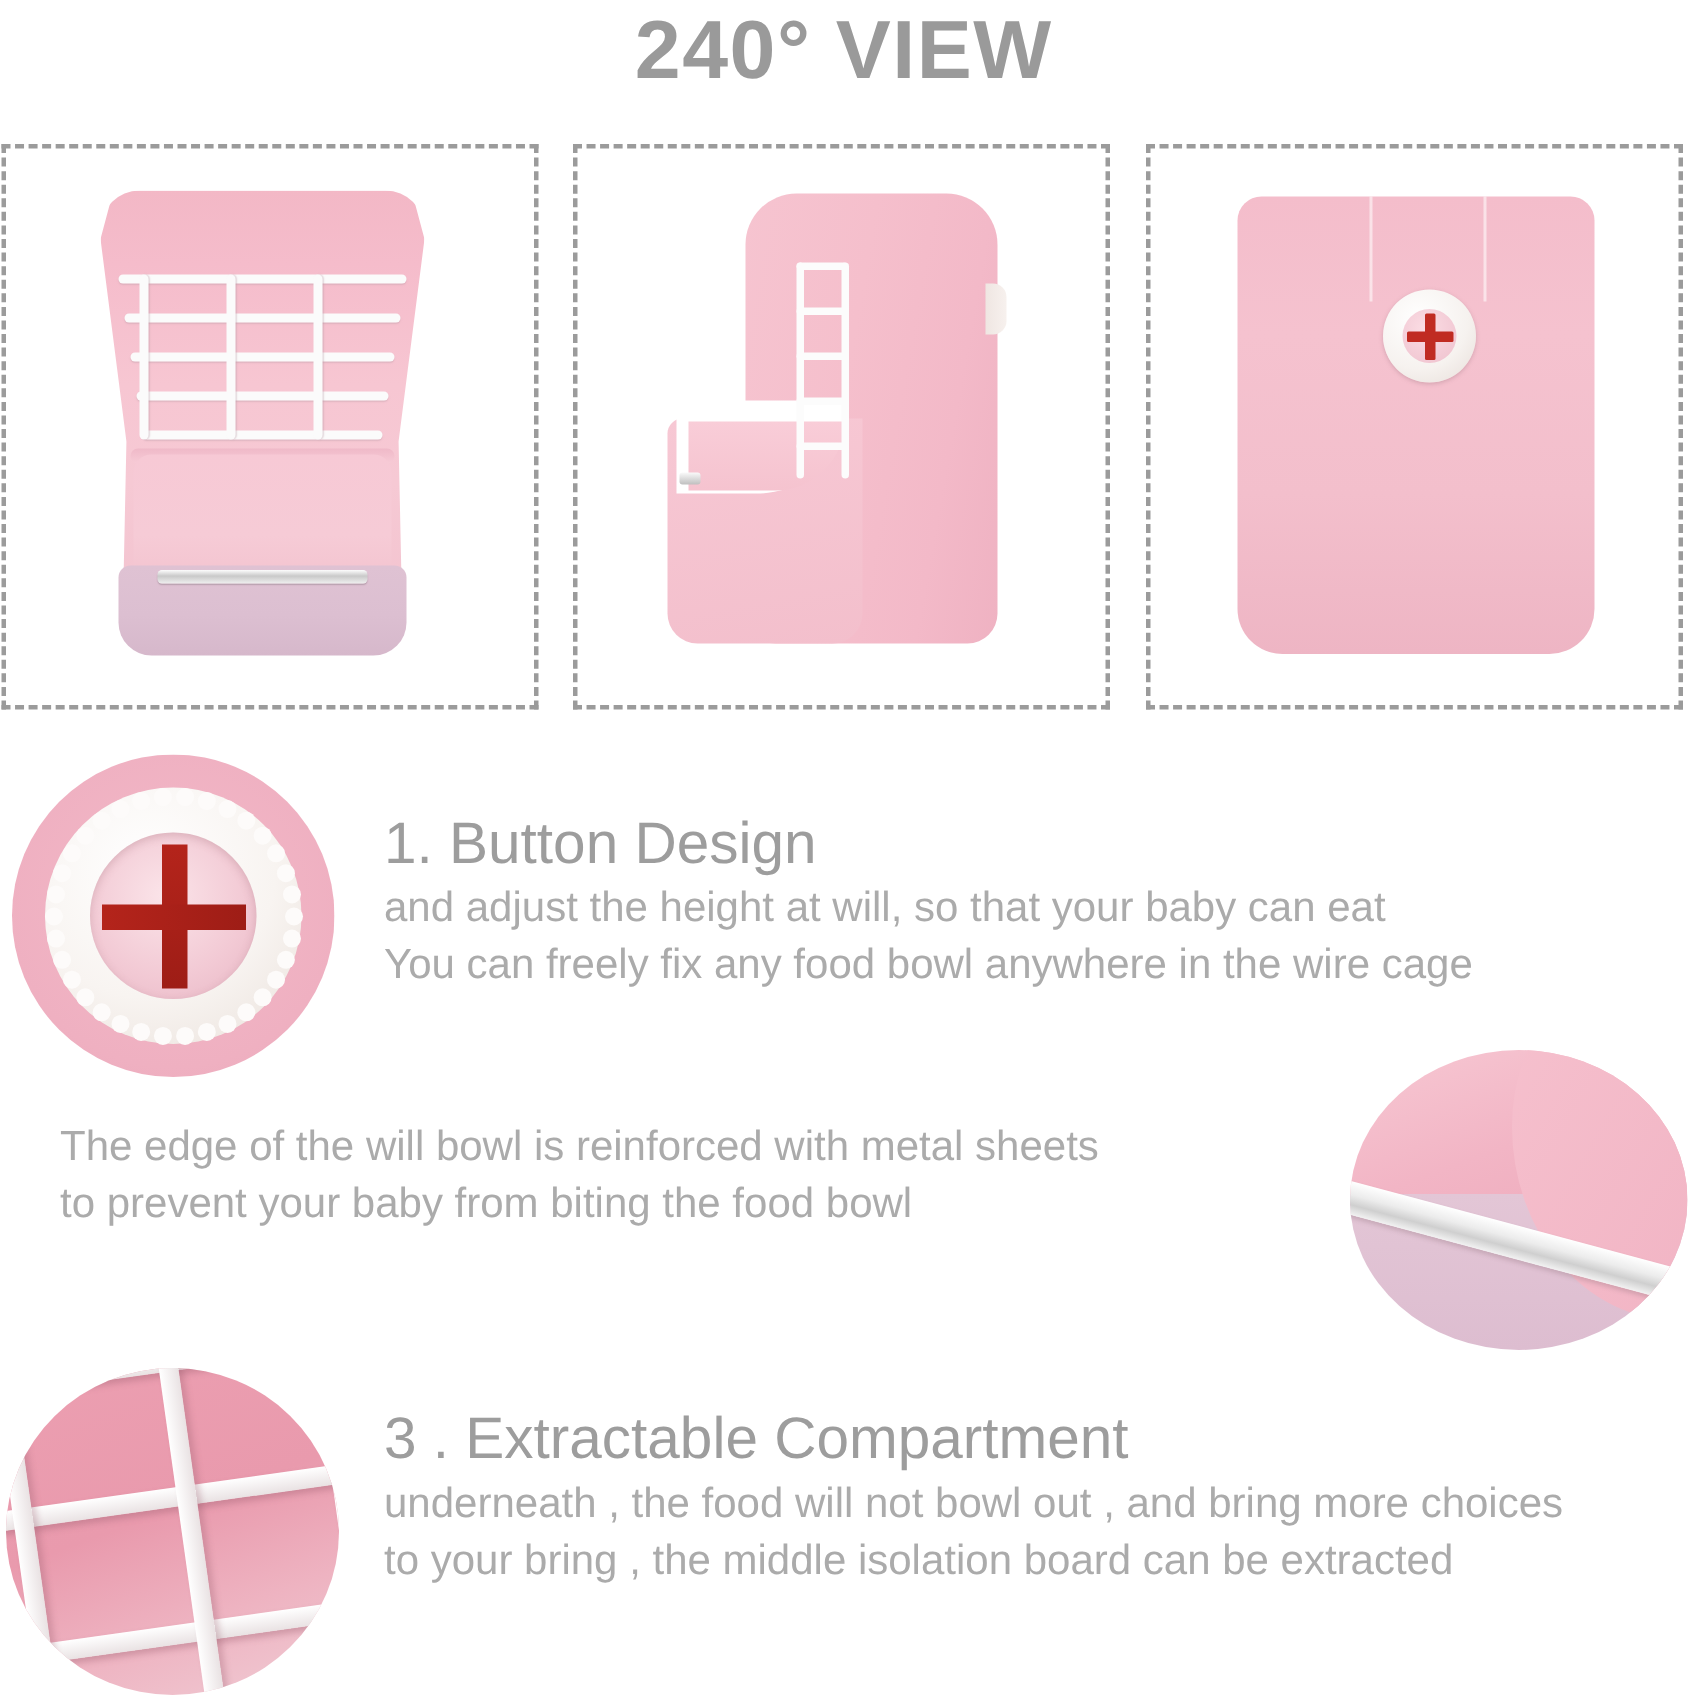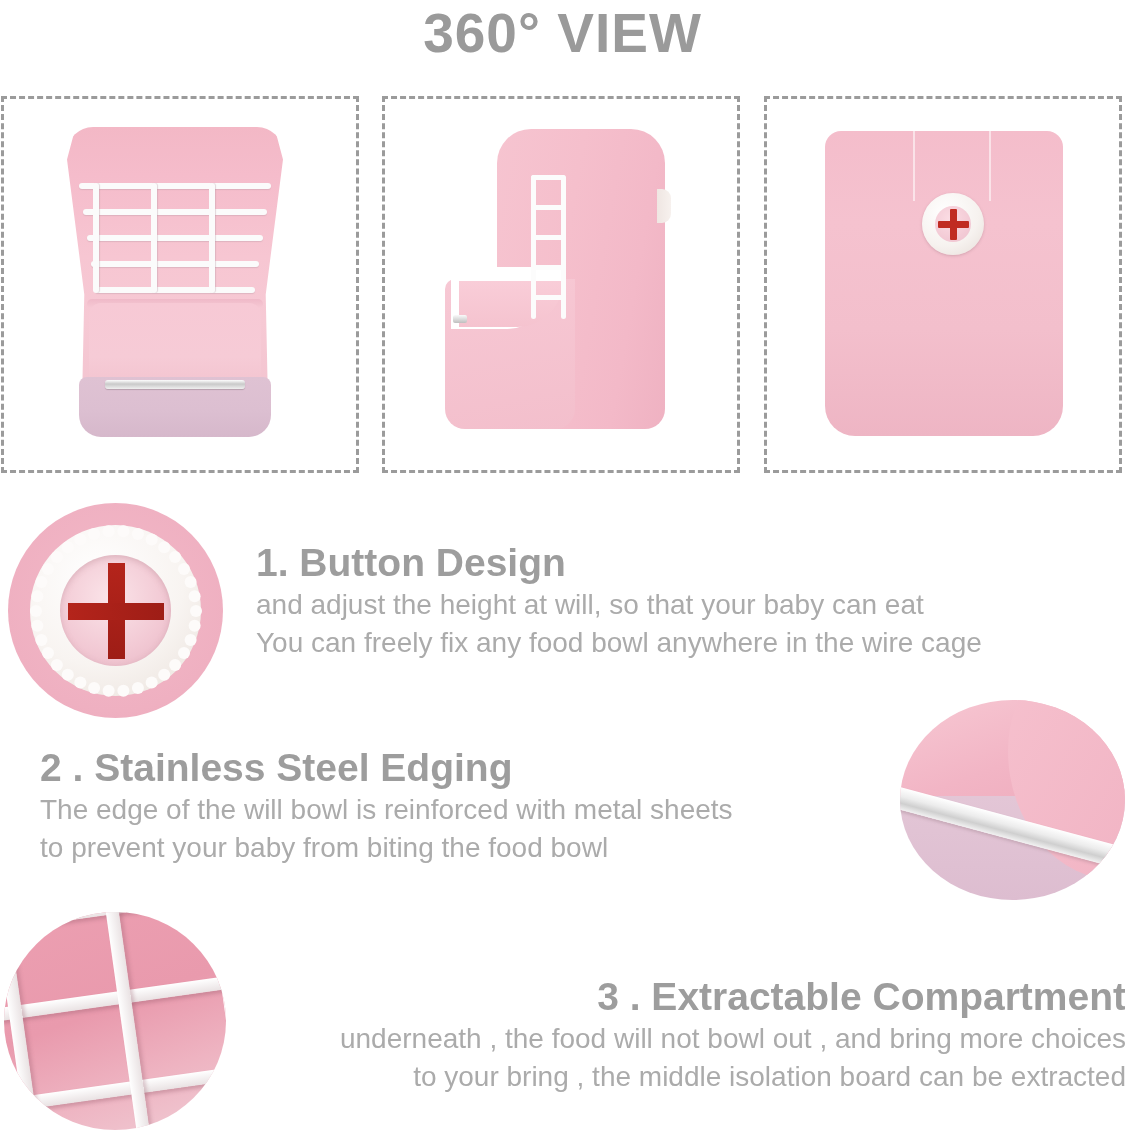--- a/index.html
+++ b/index.html
@@ -125,29 +125,29 @@
   .pC-btn-in {
     position:absolute; left:13px; top:13px; width:36px; height:36px; border-radius:50%;
     background:radial-gradient(circle at 42% 36%, #fbdde4, #eec0cd);
   }
   .pC-cross-v { position:absolute; left:15px; top:3px; width:7px; height:31px; background:#c02b22; border-radius:1px; }
   .pC-cross-h { position:absolute; left:3px; top:15px; width:31px; height:7px; background:#c02b22; border-radius:1px; }
 
   
   .feature { position:absolute; }
   .f-head {
-    font-size:39px; font-weight:bold; color:#9d9d9d;
+    font-size:39px; font-weight:normal; color:#9d9d9d;
     line-height:46px; white-space:nowrap;
   }
   .f-body { font-size:28px; color:#ababab; line-height:38px; }
   .f-body div { white-space:nowrap; }
 
   .feat1-text { left:256px; top:540px; width:840px; }
   .feat2-text { left:40px;  top:745px; width:840px; }
-  .feat3-text { left:256px; top:974px; width:870px;text-align:right; }
+  .feat3-text { left:256px; top:937px; width:870px; }
 
   
   .bubble { position:absolute; border-radius:50%; overflow:hidden; }
   .b1 { left:8px;  top:503px; width:215px; height:215px; }
   .b2 { left:900px;top:700px; width:225px; height:200px; }
   .b3 { left:4px;  top:912px; width:222px; height:218px; }
 
   
   .b1-bg { position:absolute; inset:0; background:radial-gradient(circle at 50% 45%, #f3b9c8 0%, #efb0c1 70%, #eaa8ba 100%); }
   .b1-ring {
@@ -191,21 +191,21 @@
   .b3-grid .h { position:absolute; left:0; width:100%; height:13px;
     background:linear-gradient(180deg,#ffffff,#e9e2e3); box-shadow:0 3px 4px rgba(150,90,105,.35); }
   .b3-grid .v { position:absolute; top:0; width:13px; height:100%;
     background:linear-gradient(90deg,#ffffff,#e9e2e3); box-shadow:3px 0 4px rgba(150,90,105,.3); }
 </style>
 </head>
 <body>
 
 <div class="page">
 
-  <div class="title">360° VIEW</div>
+  <div class="title">240° VIEW</div>
 
   <div class="panel panel-1">
     <div class="panel-inner">
       <div class="pA-body">
         <div class="pA-shell"></div>
         <div class="pA-innerlip"></div>
         <div class="pA-inner"></div>
         <div class="pA-grid">
           <div class="h" style="left:4px;  top:0px;   width:192px;"></div>
           <div class="h" style="left:8px;  top:26px;  width:184px;"></div>
@@ -306,21 +306,20 @@
 
   <div class="feature feat1-text">
     <div class="f-head">1. Button Design</div>
     <div class="f-body">
       <div>and adjust the height at will, so that your baby can eat</div>
       <div>You can freely fix any food bowl anywhere in the wire cage</div>
     </div>
   </div>
 
   <div class="feature feat2-text">
-    <div class="f-head">2 . Stainless Steel Edging</div>
     <div class="f-body">
       <div>The edge of the will bowl is reinforced with metal sheets</div>
       <div>to prevent your baby from biting the food bowl</div>
     </div>
   </div>
 
   <div class="bubble b2">
     <div class="b2-top"></div>
     <div class="b2-bot"></div>
     <div class="b2-curve"></div>

